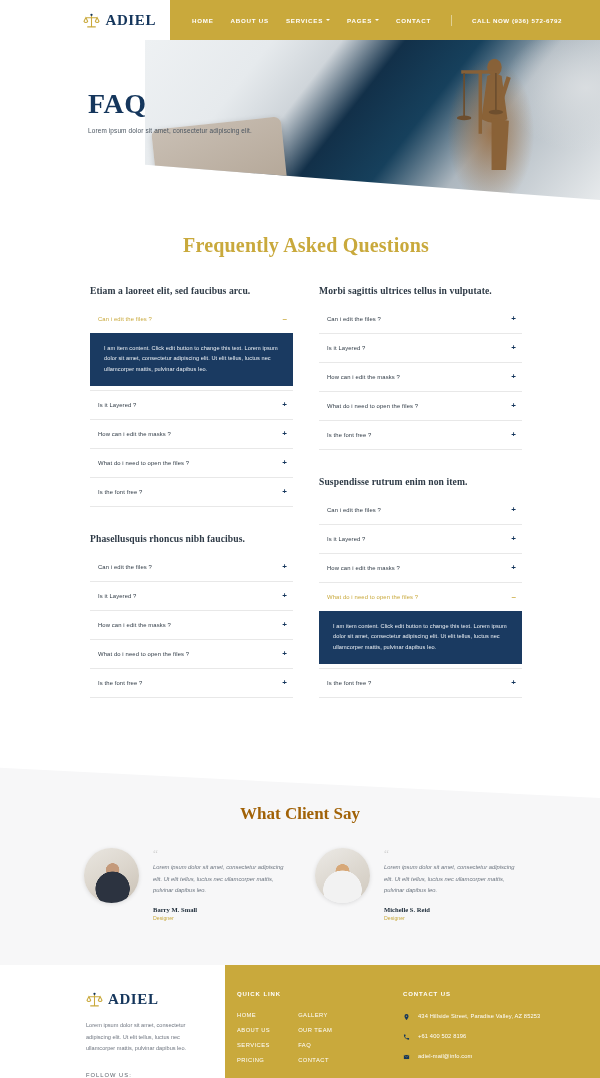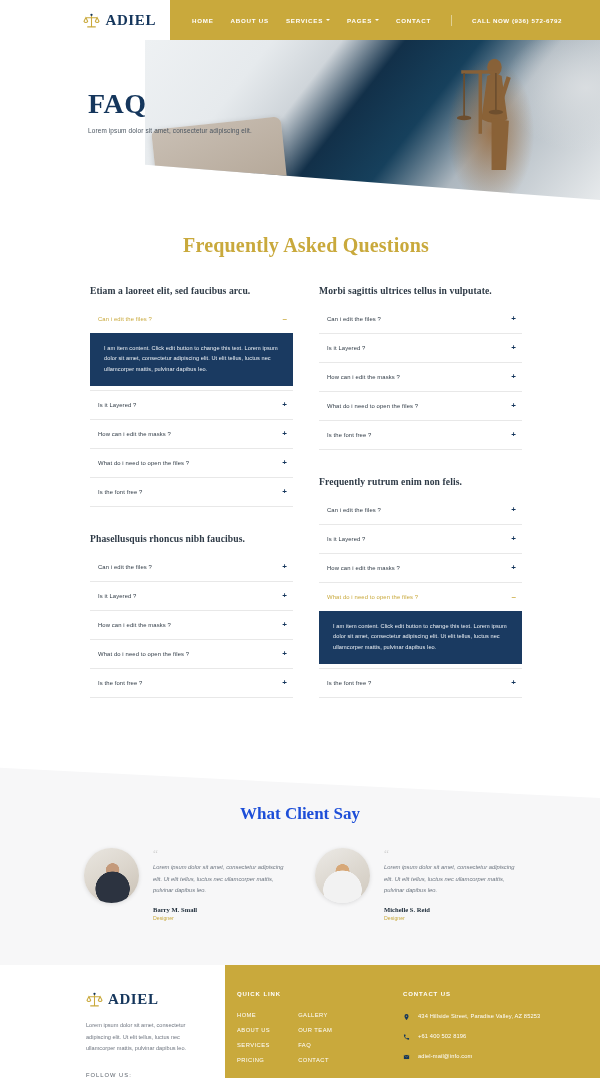--- a/index.html
+++ b/index.html
@@ -215,21 +215,21 @@
   
   .testi-section {
     background: #f7f7f8;
     padding: 6px 0 44px 0;
   }
   .testi-heading {
     text-align: center;
     font-family: "Liberation Serif", serif;
     font-size: 17px;
     font-weight: bold;
-    color: #1d4ed8;
+    color: #a16207;
     margin-bottom: 24px;
   }
   .testi-grid {
     width: 432px;
     margin: 0 auto;
     display: flex;
     gap: 30px;
   }
   .testi-card { display: flex; gap: 14px; width: 201px; }
   .avatar {
@@ -501,21 +501,21 @@
             </div>
           </div>
           <div class="acc-item">
             <div class="acc-head">
               <span class="acc-q">Is the font free ?</span>
               <span class="acc-sign">+</span>
             </div>
           </div>
         </div>
         <div class="faq-block">
-          <div class="faq-block-title">Frequently rutrum enim non felis.</div>
+          <div class="faq-block-title">Suspendisse rutrum enim non item.</div>
           <div class="acc-item">
             <div class="acc-head">
               <span class="acc-q">Can i edit the files ?</span>
               <span class="acc-sign">+</span>
             </div>
           </div>
           <div class="acc-item">
             <div class="acc-head">
               <span class="acc-q">Is it Layered ?</span>
               <span class="acc-sign">+</span>

